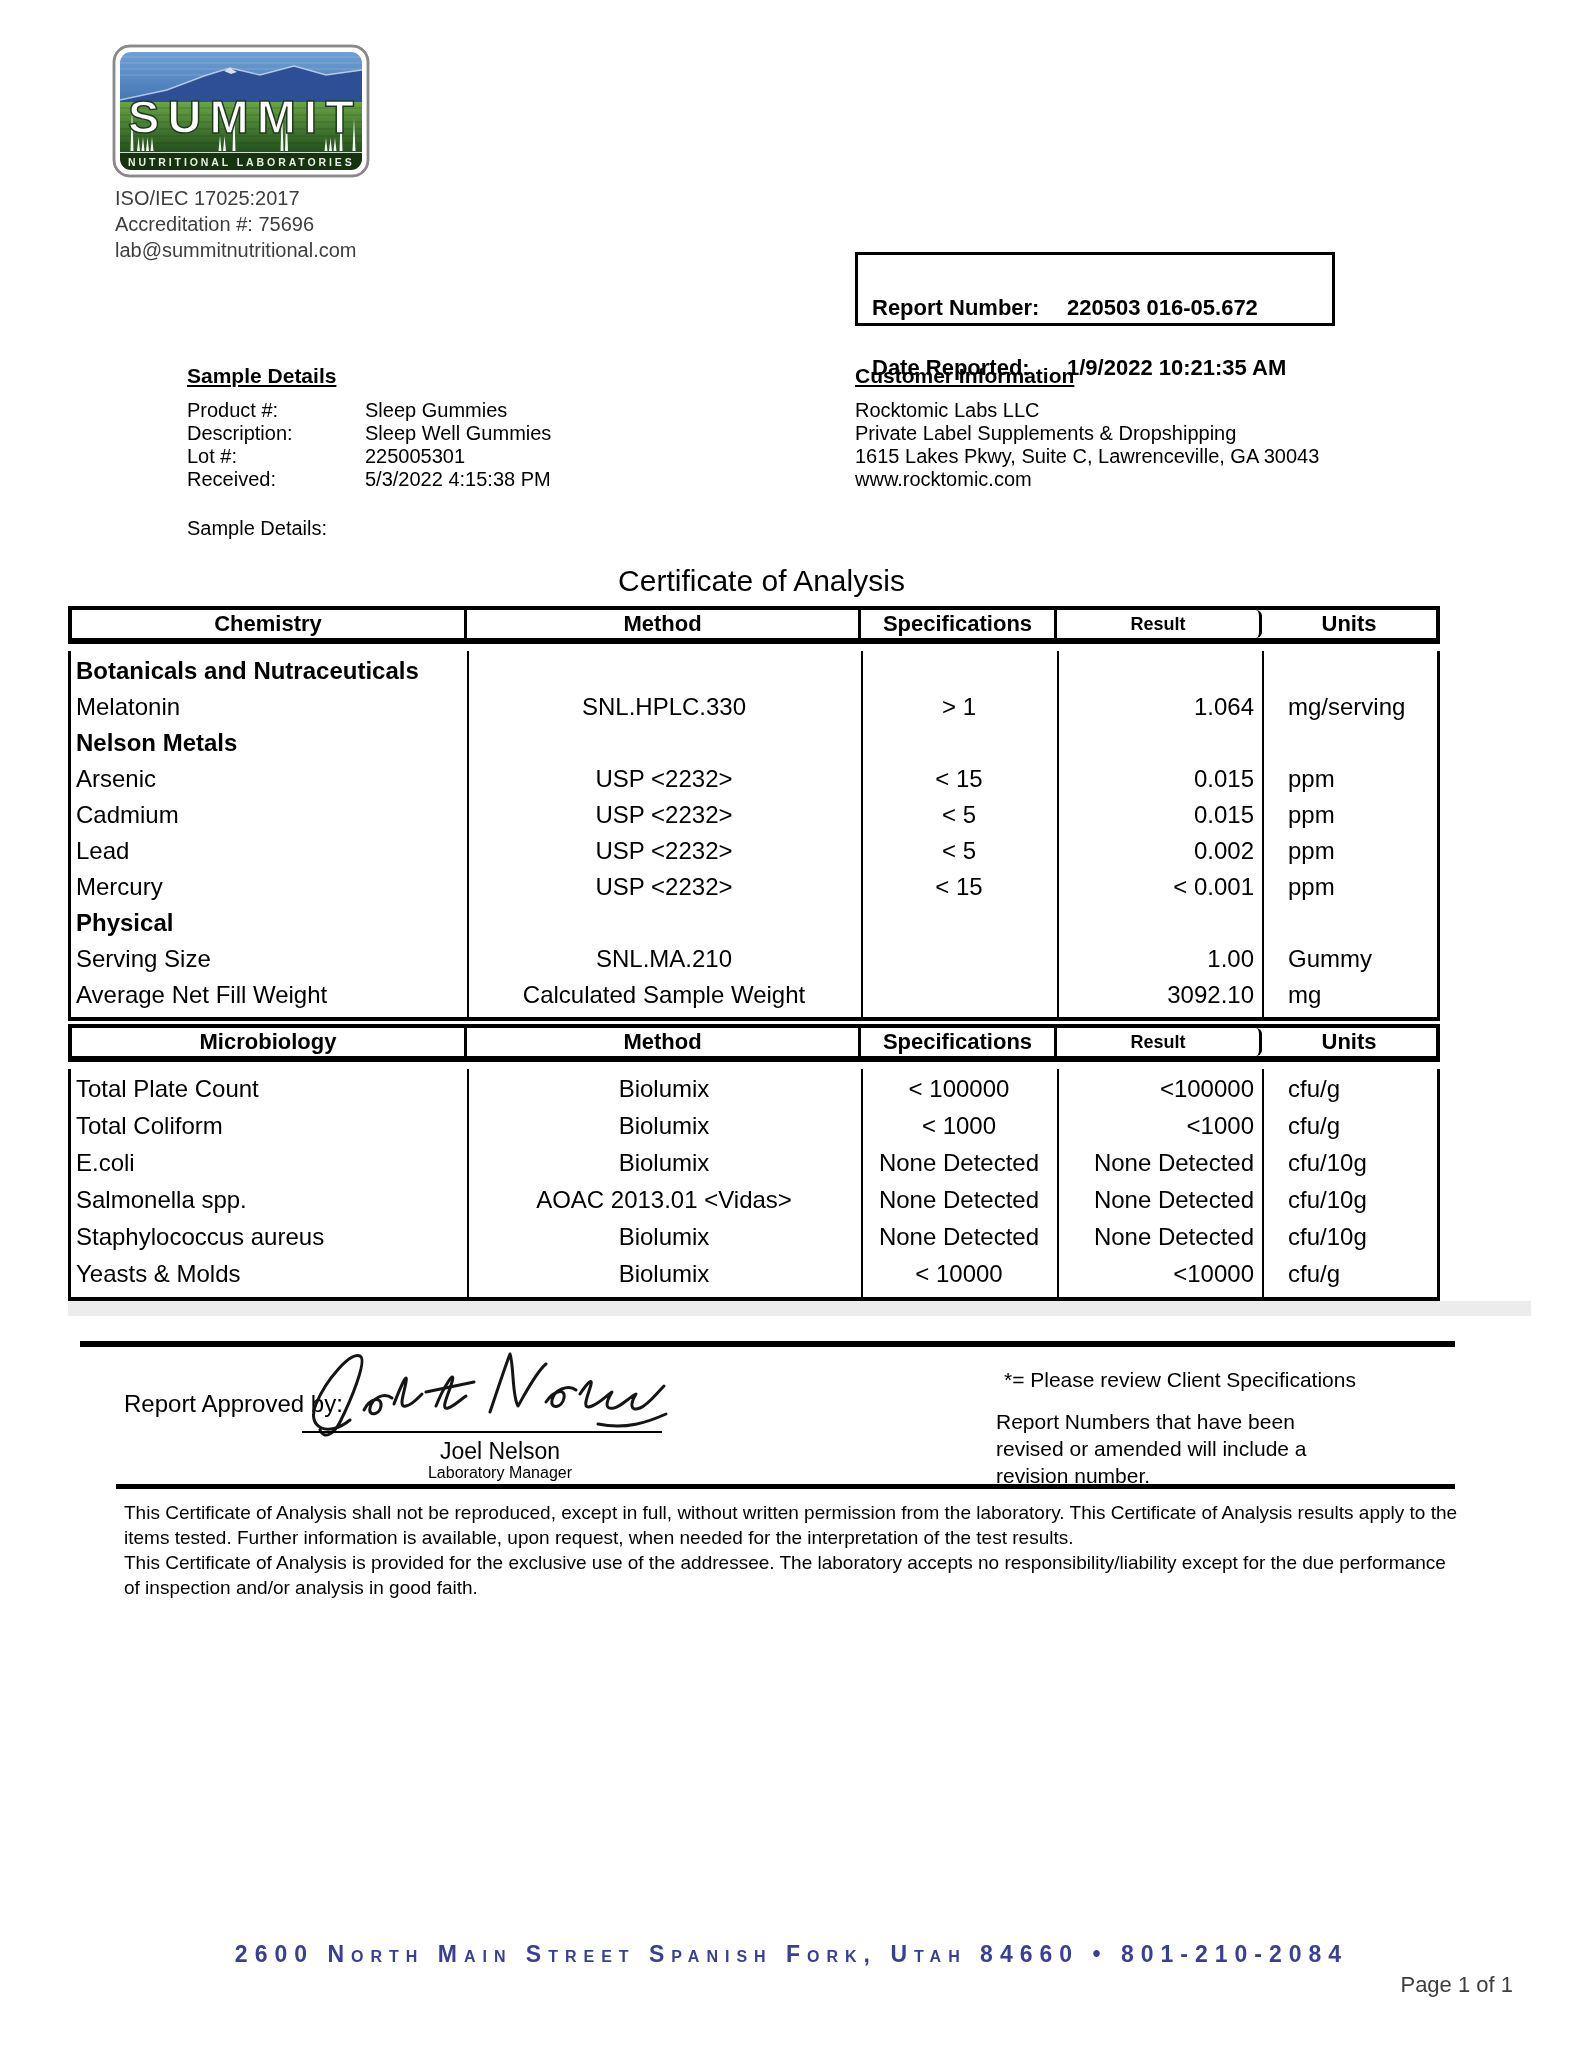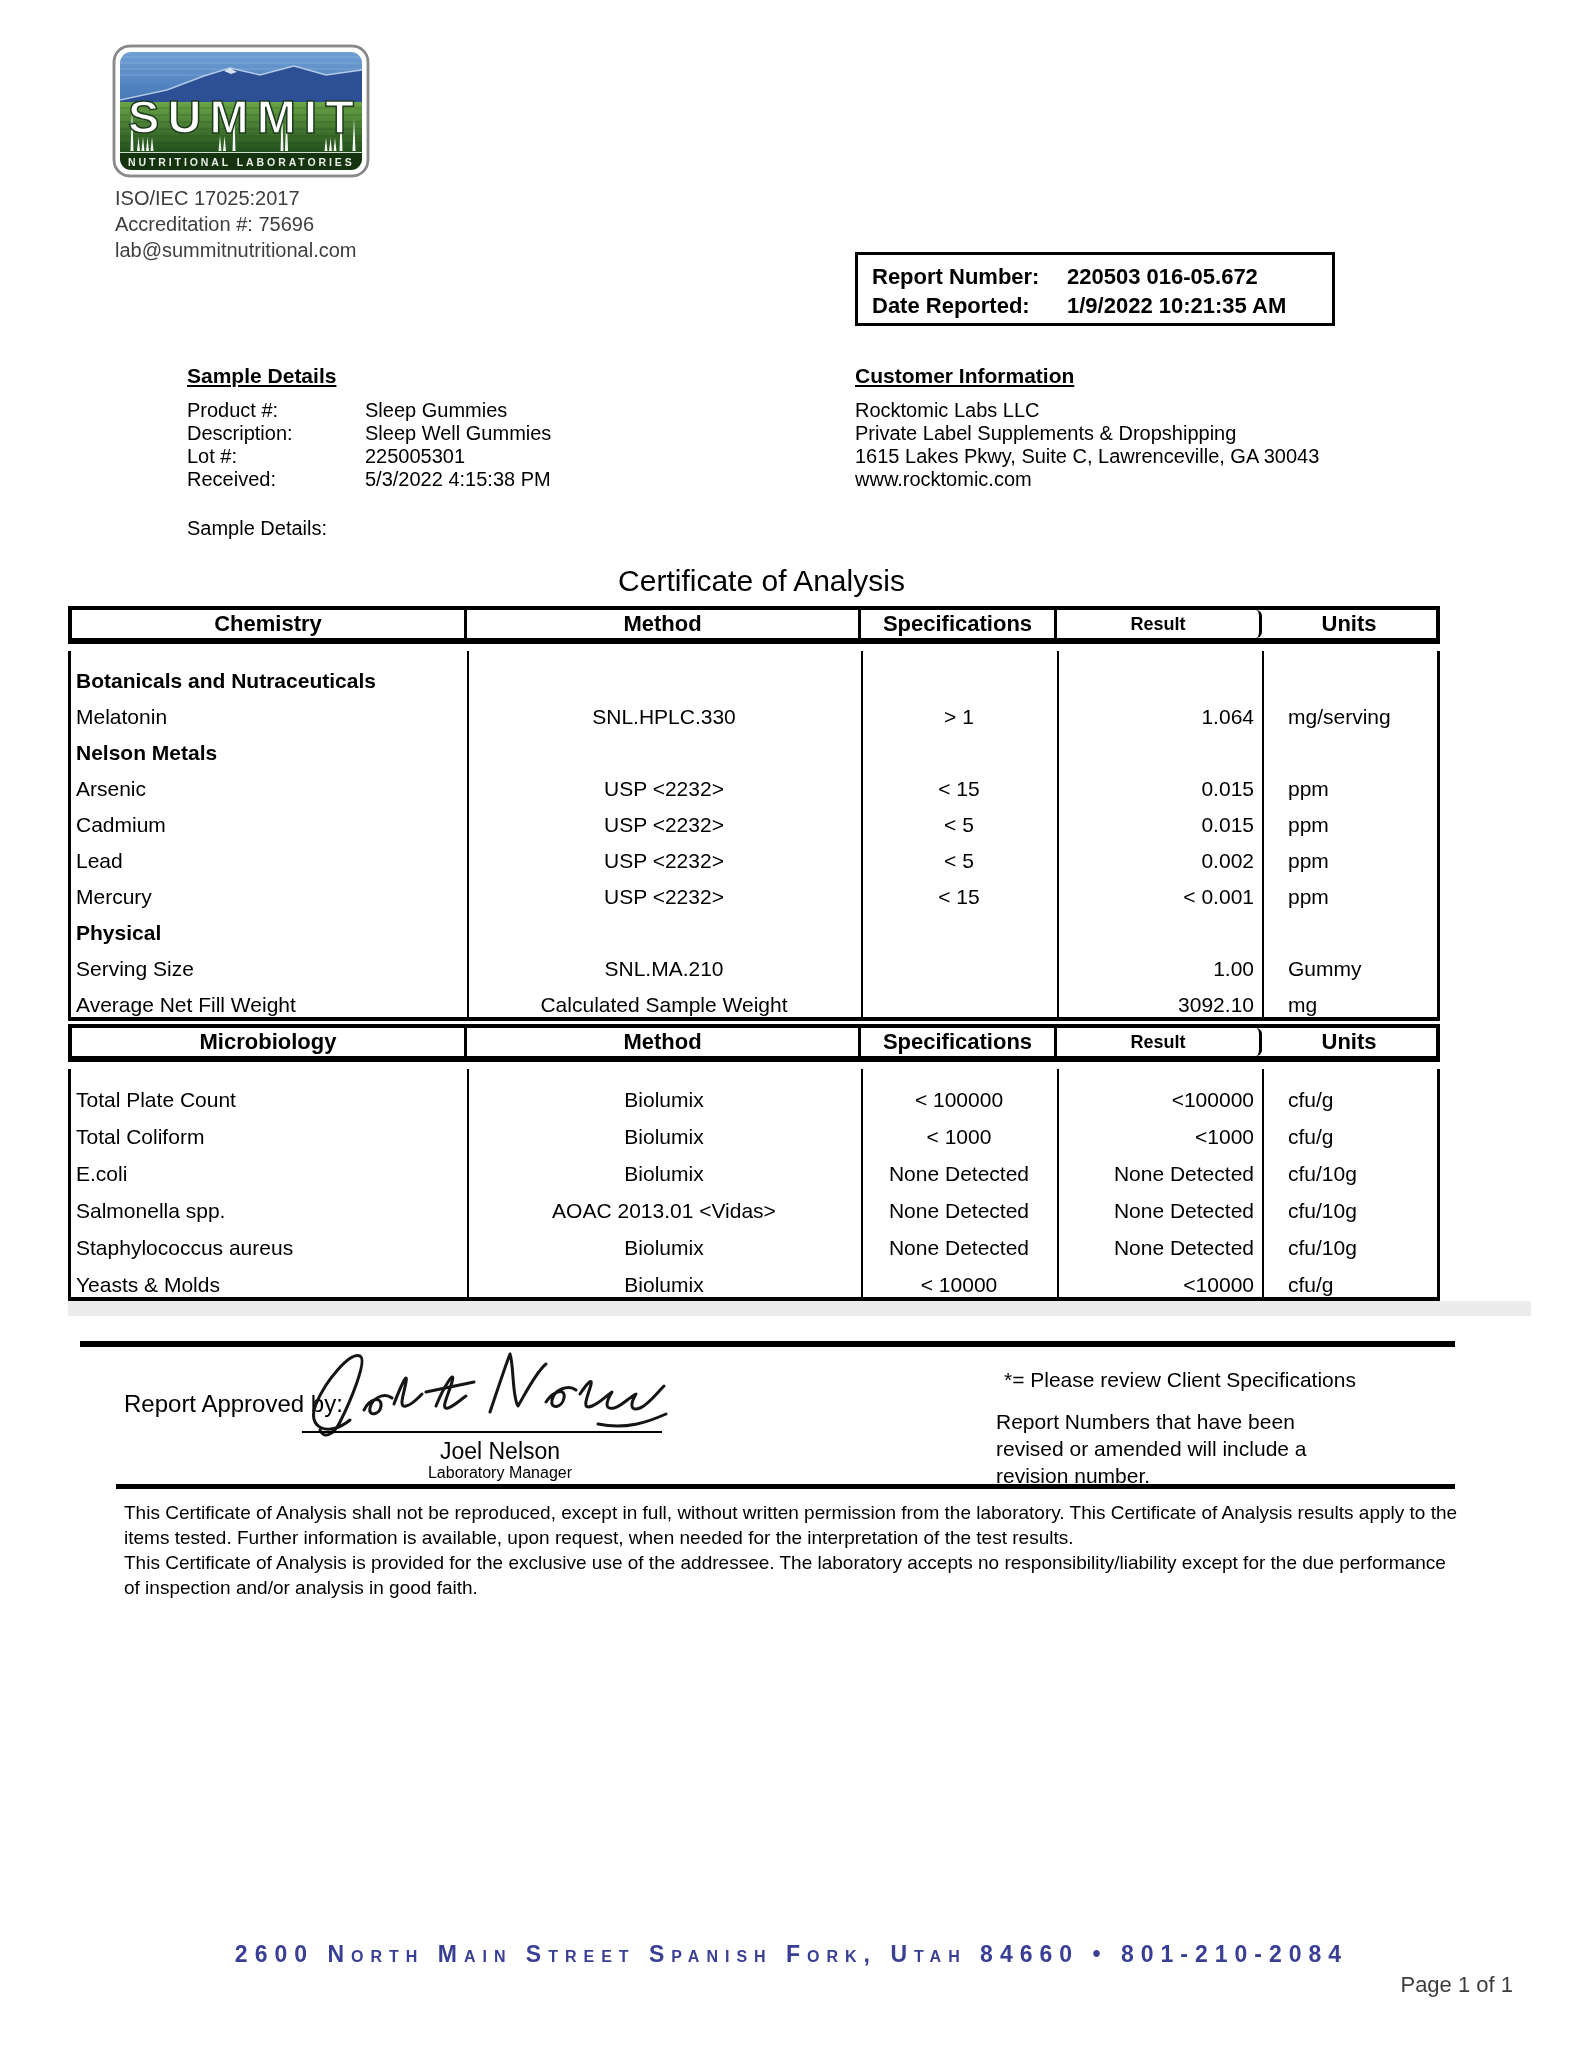--- a/index.html
+++ b/index.html
@@ -7,21 +7,21 @@
     position:relative; width:1583px; height:2048px; background:#ffffff;
     font-family:"Liberation Sans", sans-serif; color:#000; overflow:hidden;
   }
   
   .logo { position:absolute; left:112px; top:44px; width:258px; height:134px; }
   
   .lab-info { position:absolute; left:115px; top:185px; font-size:20px; line-height:26px; color:#3e3e3e; }
   
   .report-box { position:absolute; left:855px; top:252px; width:480px; height:74px;
     border:3px solid #000; box-sizing:border-box; padding:7px 12px 0 14px; }
-  .report-row { display:flex; font-weight:bold; font-size:22px; line-height:29px; }
+  .report-row { display:flex; font-weight:bold; font-size:22px; line-height:29px;margin-top:31px; }
   .report-label { width:195px; flex:none; }
   
   .block-heading { font-weight:bold; text-decoration:underline; font-size:21px; }
   .sample-details { position:absolute; left:187px; top:364px; font-size:20px; }
   .fields { margin-top:11px; }
   .field-row { display:flex; line-height:23px; }
   .field-label { width:178px; flex:none; }
   .extra-label { margin-top:26px; line-height:23px; }
   .customer-info { position:absolute; left:855px; top:364px; font-size:20px; }
   .customer-lines { margin-top:11px; }
@@ -35,21 +35,21 @@
   .thead { border:4px solid #000; border-bottom:6px solid #000; height:28px;
     display:grid; grid-template-columns:395px 394px 196px 205px 1fr; }
   .hcell { box-sizing:border-box; border-right:3px solid #000; display:flex;
     align-items:center; justify-content:center; font-weight:bold; font-size:22px; }
   .hcell:last-child { border-right:none; }
   .hcell.small { font-size:18px;border-radius:6px; }
   .tbody { position:relative; margin-top:7px; border-left:3px solid #000;
     border-right:3px solid #000; border-bottom:4px solid #000; padding-top:6px; }
   .divider { position:absolute; top:0; bottom:0; width:2px; background:#000; }
   .trow { display:grid; grid-template-columns:396px 394px 196px 205px 1fr;
-    height:36px; align-items:flex-end; font-size:21px; }
+    height:36px; align-items:flex-start; font-size:24px; }
   .micro .trow { height:37px; }
   .trow.section-row { display:flex; font-weight:bold; }
   .cell-section { padding-left:5px; }
   .cell-name { padding-left:5px; white-space:nowrap; }
   .cell-method, .cell-spec { text-align:center; }
   .cell-result { text-align:right; padding-right:8px; }
   .cell-units { padding-left:26px; }
   
   .table-shadow { position:absolute; left:68px; top:1301px; width:1463px; height:15px; background:#ececec; }
   .rule { position:absolute; background:#000; }

